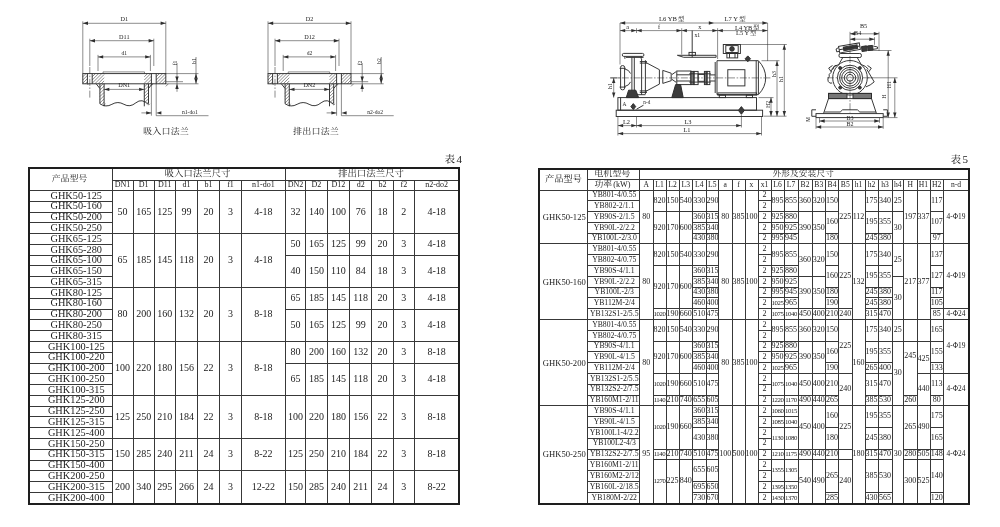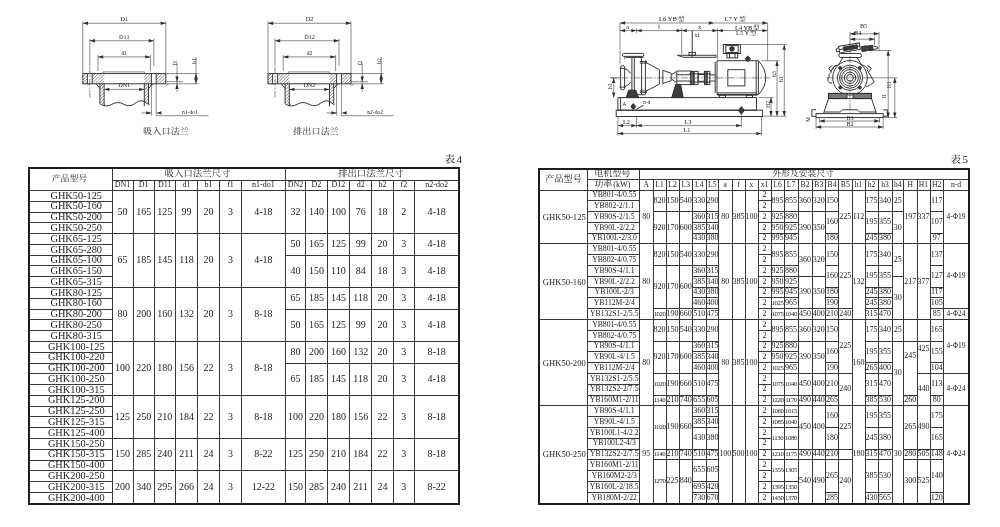--- a/index.html
+++ b/index.html
@@ -557,42 +557,42 @@
           <td>2</td>
           <td>925</td>
           <td>880</td>
           <td rowspan="3">390</td>
           <td rowspan="3">350</td>
           <td rowspan="2">160</td>
           <td rowspan="2">195</td>
           <td rowspan="2">355</td>
           <td rowspan="6">30</td>
           <td rowspan="5" style="vertical-align:top;padding-top:10px">245</td>
-          <td rowspan="3" style="vertical-align:top;padding-top:3px">425</td>
+          <td rowspan="3" style="vertical-align:top;padding-top:13px">425</td>
           <td rowspan="2">155</td>
         </tr>
 <tr>
           <td class="mot">YB90L-4/1.5</td>
           <td>385</td>
           <td>340</td>
           <td>2</td>
           <td>950</td>
           <td>925</td>
         </tr>
 <tr>
           <td class="mot">YB112M-2/4</td>
           <td>460</td>
           <td>400</td>
           <td>2</td>
           <td class="sm">1025</td>
           <td>965</td>
           <td>190</td>
           <td>265</td>
           <td>400</td>
-          <td>104</td>
+          <td>133</td>
         </tr>
 <tr>
           <td class="mot">YB132S1-2/5.5</td>
           <td rowspan="2" class="sm">1020</td>
           <td rowspan="2">190</td>
           <td rowspan="2">660</td>
           <td rowspan="2">510</td>
           <td rowspan="2">475</td>
           <td>2</td>
           <td rowspan="2" class="sm">1075</td>
@@ -715,27 +715,27 @@
           <td rowspan="4">490</td>
           <td rowspan="3">265</td>
           <td rowspan="4">240</td>
           <td rowspan="3">385</td>
           <td rowspan="3">530</td>
           <td rowspan="4">300</td>
           <td rowspan="4">525</td>
           <td rowspan="3">140</td>
         </tr>
 <tr>
-          <td class="mot">YB160M2-2/3</td>
+          <td class="mot">YB160M2-2/12</td>
           <td>2</td>
         </tr>
 <tr>
           <td class="mot">YB160L-2/18.5</td>
           <td>695</td>
-          <td>420</td>
+          <td>650</td>
           <td>2</td>
           <td class="sm">1395</td>
           <td class="sm">1350</td>
         </tr>
 <tr>
           <td class="mot">YB180M-2/22</td>
           <td>730</td>
           <td>670</td>
           <td>2</td>
           <td class="sm">1430</td>

